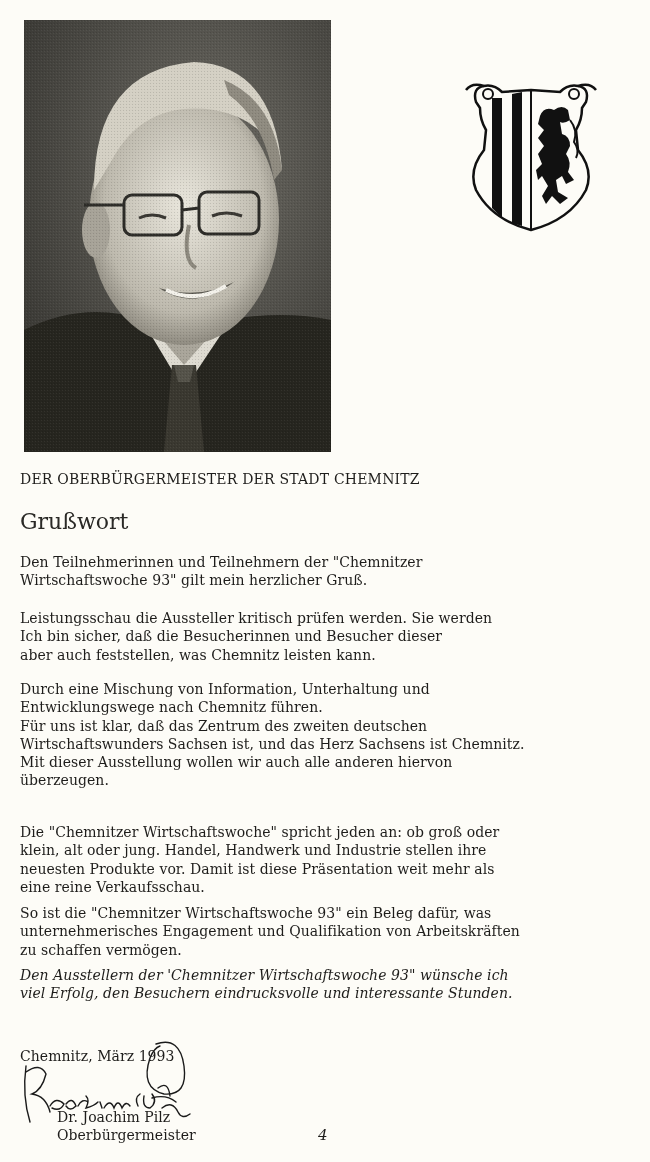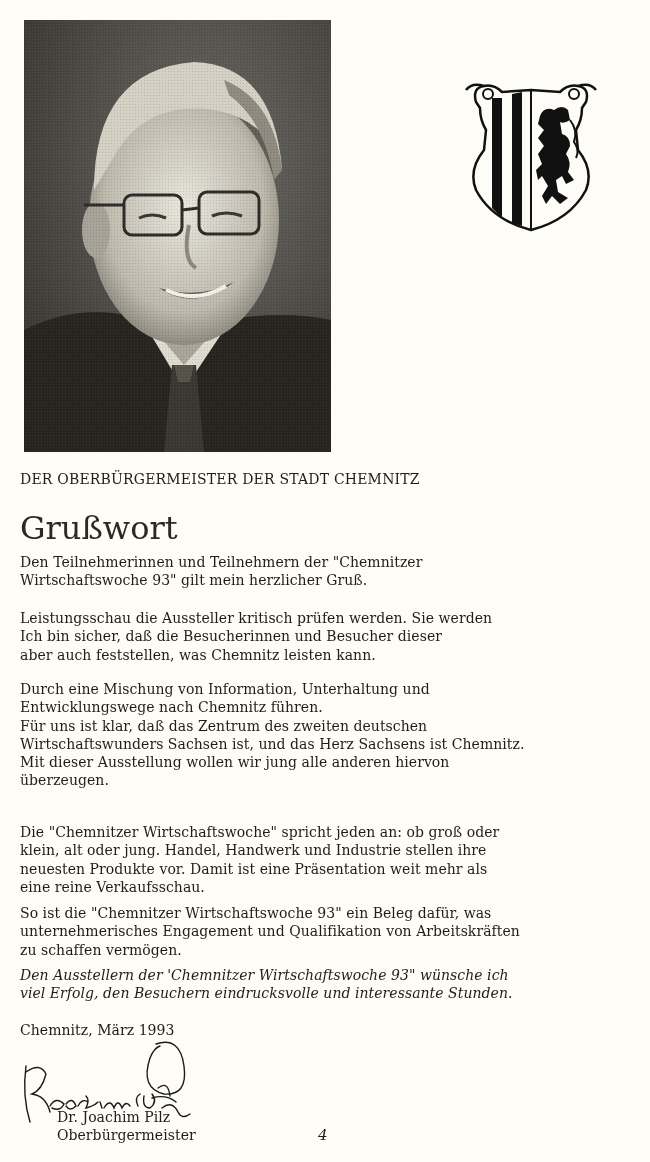--- a/index.html
+++ b/index.html
@@ -20,36 +20,36 @@
 
     .office-title {
       position: absolute; left: 20px; top: 471px;
       font-family: "DejaVu Serif", serif;
       font-size: 14px; letter-spacing: 0.2px; white-space: nowrap;
       color: #1e1d1b;
     }
     .heading {
       position: absolute; left: 20px; top: 509px;
       font-family: "DejaVu Serif", serif;
-      font-size: 32px; color: #2a2926; white-space: nowrap;
+      font-size: 22px; color: #2a2926; white-space: nowrap;
     }
     .body-text {
       position: absolute; left: 20px; width: 620px;
       font-family: "DejaVu Serif", serif;
       font-size: 14px; line-height: 18.3px;
       letter-spacing: 0.05px;
     }
     .body-text .line { display: block; white-space: nowrap; }
     .p1 { top: 553px; }
     .p2 { top: 609px; }
     .p3 { top: 680px; }
     .p4 { top: 823px; }
     .p5 { top: 904px; }
     .p6 { top: 966px; font-style: italic; }
-    .closing { top: 1021px; }
+    .closing { top: 1047px; }
     .signature { position: absolute; left: 20px; top: 1036px; width: 200px; height: 100px; }
     .signature svg { width: 100%; height: 100%; display: block; }
     .signer { top: 1108px; margin-left: 37px; }
     .page-number {
       position: absolute; left: 318px; top: 1126px;
       font-family: "DejaVu Serif", serif; font-style: italic; font-size: 15px;
     }
   </style>
 </head>
 <body>
@@ -143,28 +143,28 @@
   <span class="line">Leistungsschau die Aussteller kritisch prüfen werden. Sie werden</span>
   <span class="line">Ich bin sicher, daß die Besucherinnen und Besucher dieser</span>
   <span class="line">aber auch feststellen, was Chemnitz leisten kann.</span>
 </div>
 
 <div class="body-text p3">
   <span class="line">Durch eine Mischung von Information, Unterhaltung und</span>
   <span class="line">Entwicklungswege nach Chemnitz führen.</span>
   <span class="line">Für uns ist klar, daß das Zentrum des zweiten deutschen</span>
   <span class="line">Wirtschaftswunders Sachsen ist, und das Herz Sachsens ist Chemnitz.</span>
-  <span class="line">Mit dieser Ausstellung wollen wir jung alle anderen hiervon</span>
+  <span class="line">Mit dieser Ausstellung wollen wir auch alle anderen hiervon</span>
   <span class="line">überzeugen.</span>
 </div>
 
 <div class="body-text p4">
   <span class="line">Die "Chemnitzer Wirtschaftswoche" spricht jeden an: ob groß oder</span>
   <span class="line">klein, alt oder jung. Handel, Handwerk und Industrie stellen ihre</span>
-  <span class="line">neuesten Produkte vor. Damit ist eine Präsentation weit mehr als</span>
+  <span class="line">neuesten Produkte vor. Damit ist diese Präsentation weit mehr als</span>
   <span class="line">eine reine Verkaufsschau.</span>
 </div>
 
 <div class="body-text p5">
   <span class="line">So ist die "Chemnitzer Wirtschaftswoche 93" ein Beleg dafür, was</span>
   <span class="line">unternehmerisches Engagement und Qualifikation von Arbeitskräften</span>
   <span class="line">zu schaffen vermögen.</span>
 </div>
 
 <div class="body-text p6">

